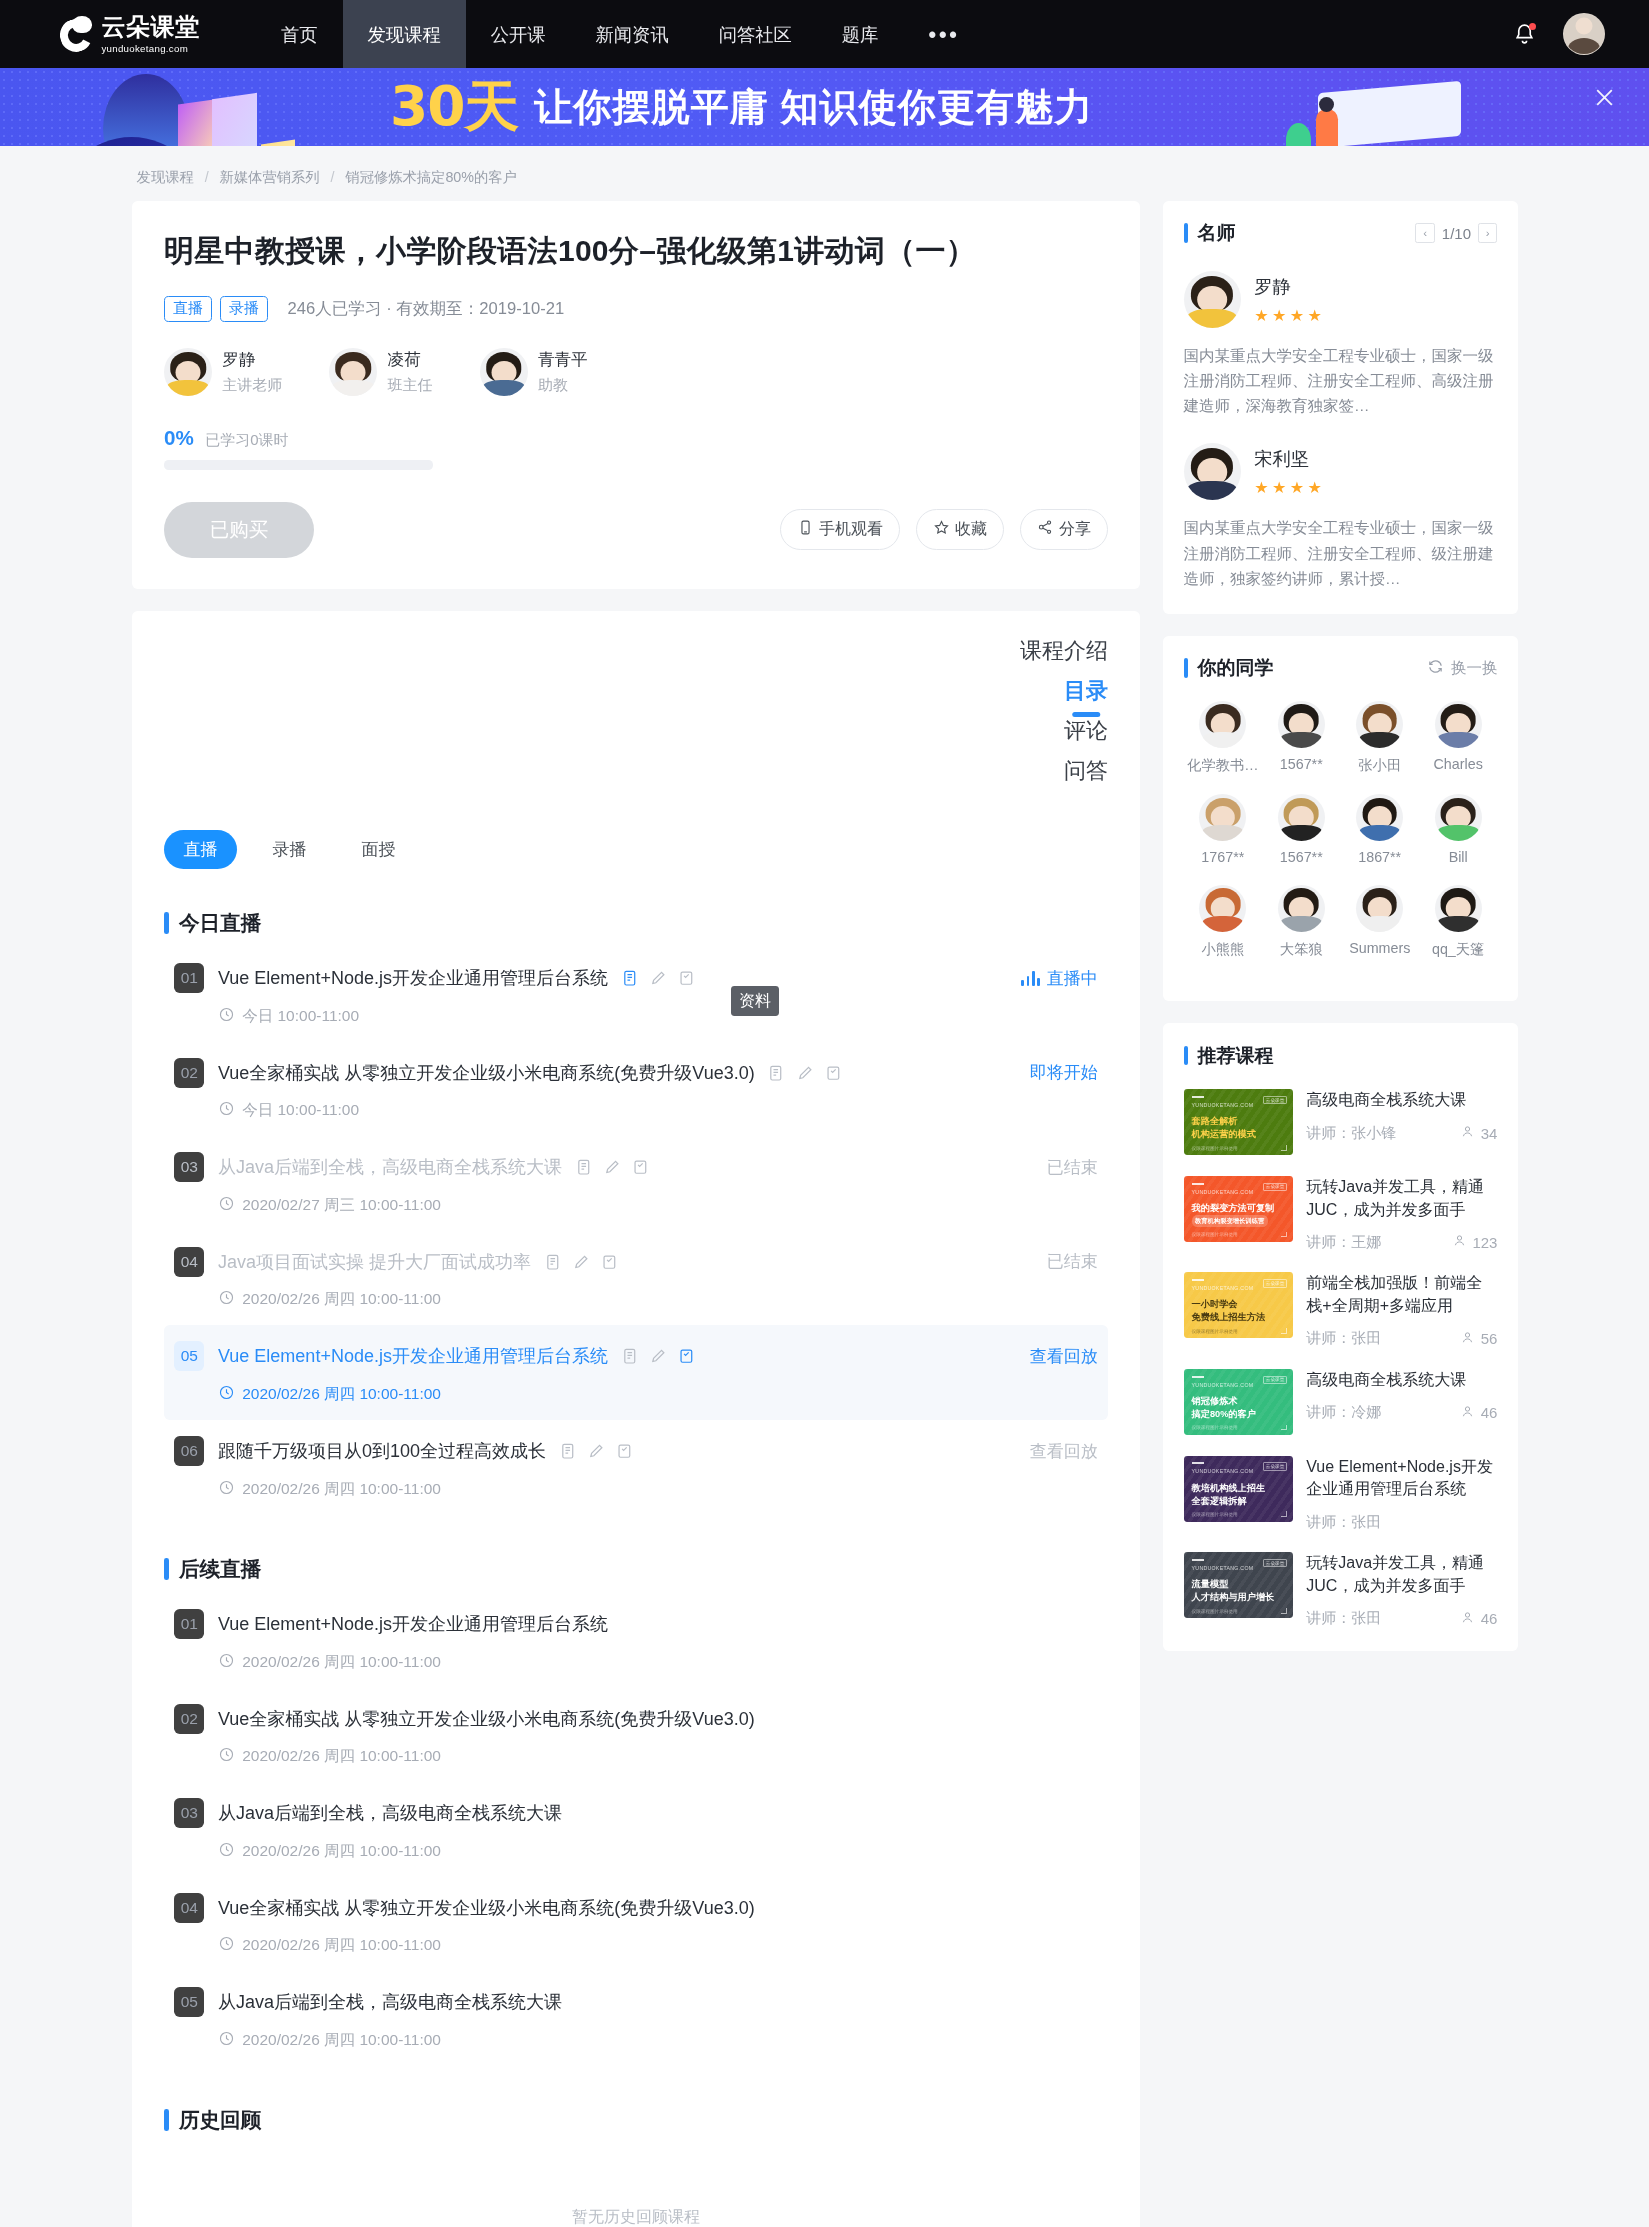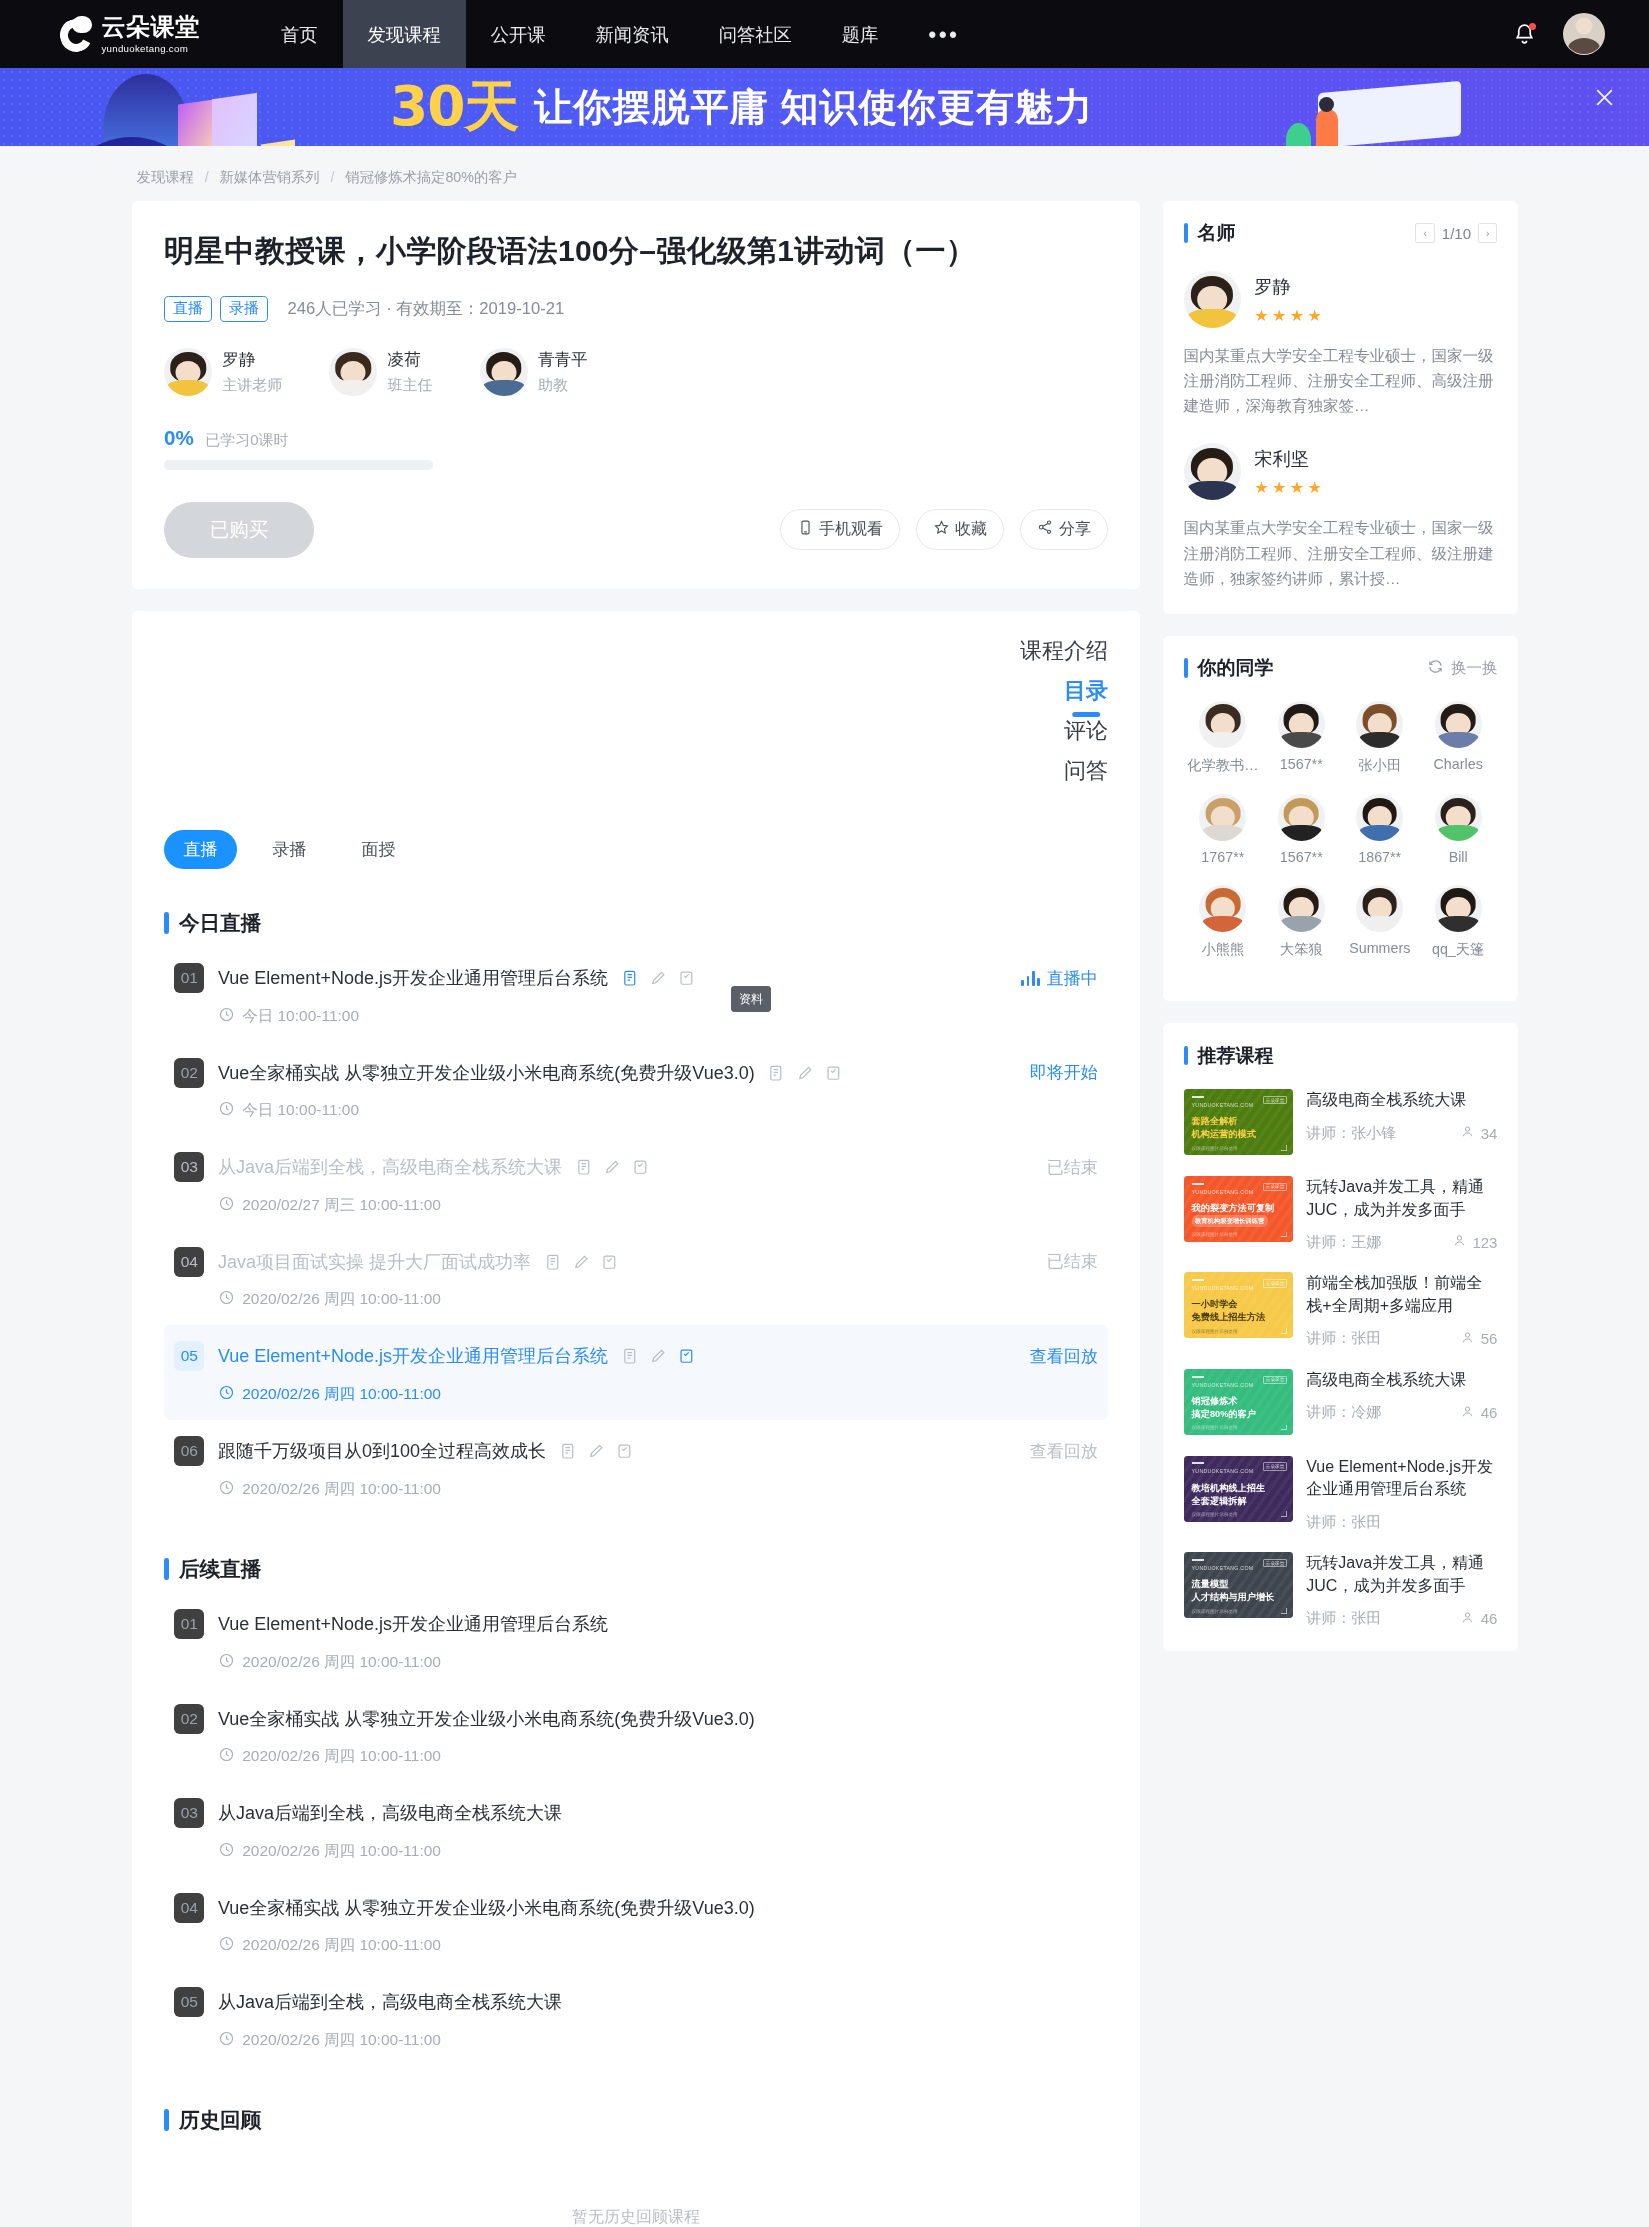--- a/index.html
+++ b/index.html
@@ -196,21 +196,21 @@
   .bars i { width:2.9px; background:#2a8cf7; border-radius:1.1px; display:block;}
   .bars i:nth-child(1){height:5.7px}.bars i:nth-child(2){height:10.3px}
   .bars i:nth-child(3){height:15px}.bars i:nth-child(4){height:8px}
 
   .lesson-time { display:flex; align-items:center; margin-left: 44px; margin-top: 12.6px; font-size: 15.5px; color:#a7acb5; gap: 6.9px;}
   .lesson.highlight .lesson-time { color:#2a8cf7; }
   .lesson-time svg { width: 17px; height: 17px; }
 
   .tooltip {
     position:absolute; left: 567px; top: 39px;
-    background:#5b5f66; color:#fff; font-size:12px; padding: 4.6px 8px; border-radius:3.4px;
+    background:#5b5f66; color:#fff; font-size:16px; padding: 4.6px 8px; border-radius:3.4px;
   }
 
   .empty-hist { text-align:center; color:#b9bec6; font-size:16px; padding: 63px 0 23px; }
 
   
   .rcard { background:#fff; border-radius:5.7px; padding: 19.5px 20.6px 23px 20.6px; margin-bottom: 22px; }
   .rhead { display:flex; align-items:center; }
   .rbar { width:4.6px; height:19.5px; background:#2a8cf7; border-radius:2.3px; margin-right:9.2px;}
   .rtitle { font-size: 19px; font-weight:700; color:#1d2129; }
   .pager { margin-left:auto; display:flex; align-items:center; gap:6.9px; font-size: 15px; color:#7c828c;}

